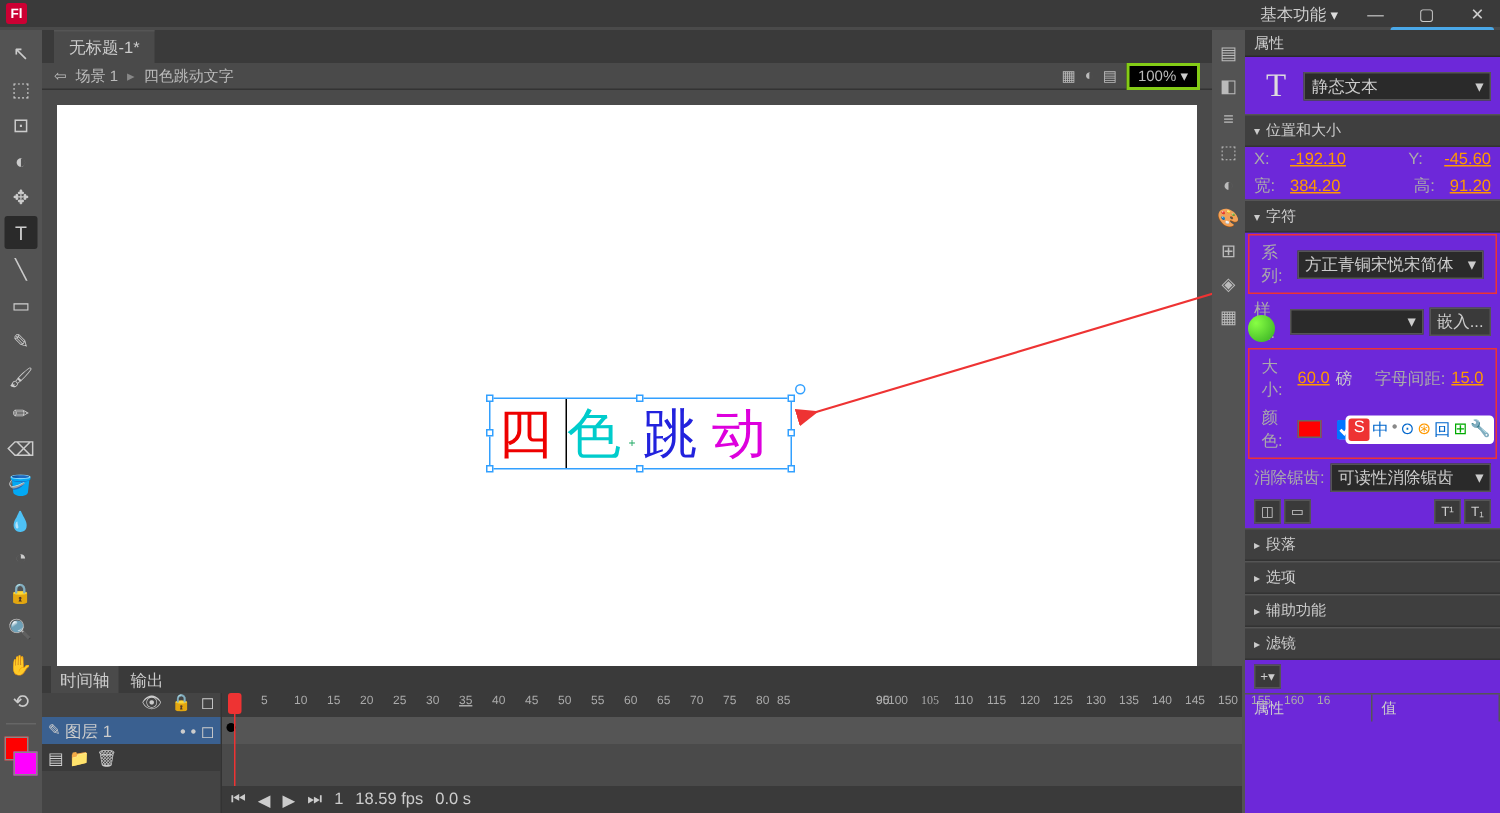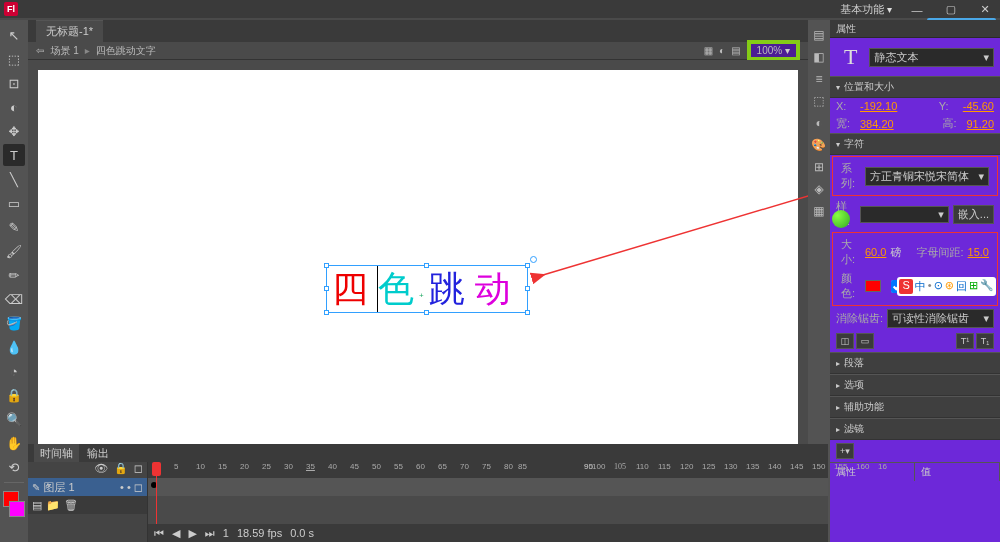--- a/index.html
+++ b/index.html
@@ -22,21 +22,21 @@
 .toolcol .sw .fill{width:16px;height:16px;background:red;border:1px solid #888}
 .toolcol .sw .stroke{width:16px;height:16px;background:magenta;border:1px solid #888;margin-top:-6px;margin-left:6px}
 
 .center{flex:1;display:flex;flex-direction:column;background:#4a4a4a}
 .doctabs{height:22px;background:#3a3a3a;display:flex;align-items:center;padding:0 8px}
 .doctabs .tab{padding:3px 10px;background:#4a4a4a;font-size:11px;border-top:1px solid #555}
 .crumb{height:18px;background:#4a4a4a;display:flex;align-items:center;padding:0 8px;gap:6px;border-bottom:1px solid #333}
 .crumb span{font-size:10px;color:#bbb}
 .crumb .arrow{color:#888}
 .crumb .right{margin-left:auto;display:flex;align-items:center;gap:6px}
-.crumb .zoom{background:#4c1d95;padding:1px 6px;font-size:10px;border:4px solid #84cc16}
+.crumb .zoom{background:#000000;padding:1px 6px;font-size:10px;border:2px solid #84cc16}
 
 .stage-wrap{flex:1;background:#4a4a4a;position:relative;overflow:hidden}
 .stage{position:absolute;left:10px;top:10px;right:10px;height:395px;background:#fff}
 .textbox{position:absolute;left:288px;top:195px;width:202px;height:48px;border:1px solid #32a0ff;display:flex;align-items:center}
 .textbox .handle{position:absolute;width:5px;height:5px;background:#fff;border:1px solid #32a0ff}
 .textbox .h-tl{top:-3px;left:-3px}.textbox .h-tr{top:-3px;right:-3px}
 .textbox .h-bl{bottom:-3px;left:-3px}.textbox .h-br{bottom:-3px;right:-3px}
 .textbox .h-tm{top:-3px;left:50%;margin-left:-3px}
 .textbox .h-bm{bottom:-3px;left:50%;margin-left:-3px}
 .textbox .h-ml{top:50%;left:-3px;margin-top:-3px}

